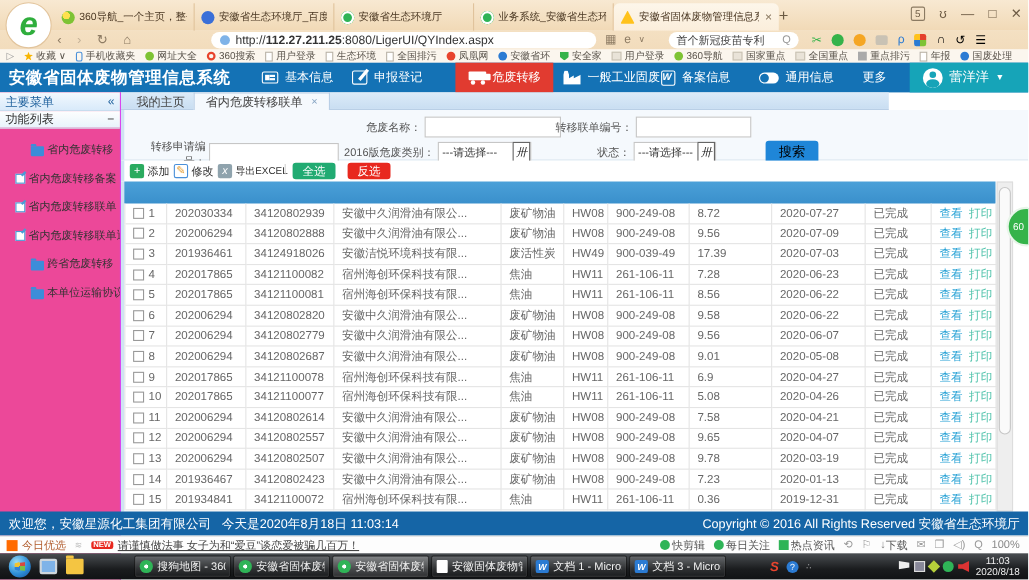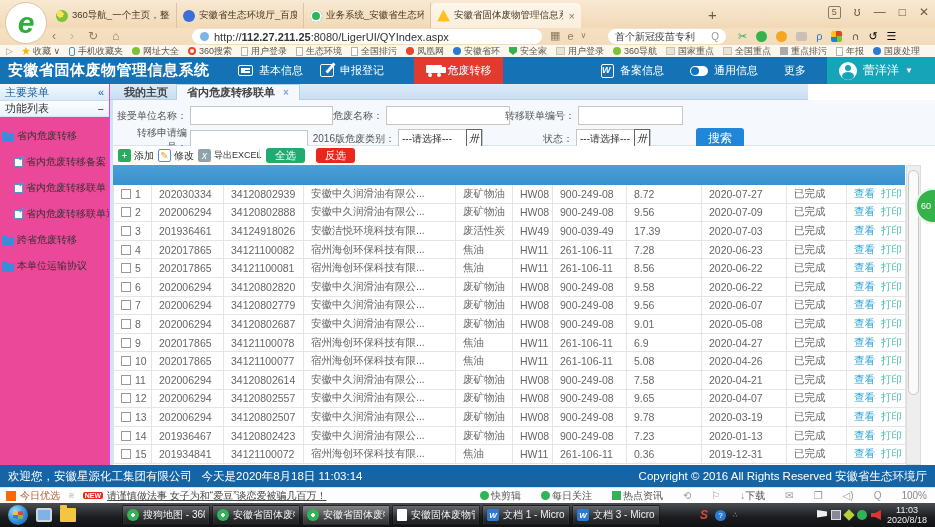--- a/index.html
+++ b/index.html
@@ -71,48 +71,48 @@
 .nico-factory{width:16px;height:13px;background:#fff;clip-path:polygon(0 100%,0 30%,8% 0,25% 0,33% 30%,33% 55%,60% 35%,60% 55%,100% 30%,100% 100%);}
 .nico-docw{width:13px;height:14px;border:1px solid #fff;border-radius:2px;font-size:9px;font-weight:bold;display:flex;align-items:center;justify-content:center;}
 .nico-toggle{width:18px;height:10px;border-radius:5px;background:#fff;position:relative;}
 .nico-toggle:before{content:"";position:absolute;left:1px;top:1px;width:8px;height:8px;border-radius:50%;background:#1472b5;}
 
 #sidebar{position:absolute;left:0;top:84px;width:110px;height:477px;background:#ec4899;border-right:1px solid #d946ef;}
 #sbh{height:17px;background:linear-gradient(#f3f9fe,#d8eafa);border-bottom:1px solid #c8dcee;color:#1b5e9b;display:flex;align-items:center;justify-content:space-between;padding:0 5px;font-size:11px;}
 #sbh2{height:16px;background:linear-gradient(#fdfefe,#e8f3fb);border-bottom:1px solid #d5e5f2;color:#333;display:flex;align-items:center;justify-content:space-between;padding:0 5px;font-size:11px;}
 #tree{padding-top:6px;}
 .titem{height:26px;display:flex;align-items:center;gap:3px;font-size:10px;color:#333;overflow:hidden;white-space:nowrap;}
-.titem.folder{padding-left:2px;}
+.titem.folder{padding-left:28px;}
 .titem.leaf{padding-left:14px;}
 .ticn{flex:none;display:inline-block;}
 .folder .ticn{width:12px;height:9px;background:#3c8dd9;border-radius:1px;position:relative;margin-top:2px;}
 .folder .ticn:before{content:"";position:absolute;left:0;top:-2px;width:5px;height:2px;background:#3c8dd9;border-radius:1px 1px 0 0;}
 .leaf .ticn{width:9px;height:9px;border:1px solid #4a9bd5;background:#fff;position:relative;}
 .leaf .ticn:before{content:"";position:absolute;right:-2px;top:-2px;width:5px;height:2px;background:#4a9bd5;transform:rotate(-45deg);}
 
-#ctabs{position:absolute;left:110px;top:84px;width:698px;height:16px;background:linear-gradient(#dcebf8,#c9def2);border-bottom:1px solid #b9cfe6;font-weight:bold;}
+#ctabs{position:absolute;left:110px;top:84px;width:698px;height:16px;background:linear-gradient(#dcebf8,#c9def2);border-bottom:1px solid #b9cfe6;}
 .ctab{position:absolute;top:0;height:16px;display:flex;align-items:center;padding:0 10px;font-size:11px;color:#444;}
 #ctab1{left:4px;}
 #ctab2{left:66px;background:#f5f9fd;border:1px solid #b9cfe6;border-bottom:none;gap:8px;}
 #ctab2 .tclose{color:#88a6c4;font-size:10px;}
 
 #searchp{position:absolute;left:110px;top:100px;width:825px;height:46px;background:#f5f9fd;border-left:3px solid #cfe3f3;border-bottom:1px solid #d8e4ee;}
 .sf{position:absolute;height:19px;display:flex;align-items:center;font-size:10px;}
 .sf label{color:#555;}
 .sinput{background:#fff;border:1px solid #c6c6c6;height:19px;}
 .ssel{background:#fff;border:1px solid #c6c6c6;height:19px;position:relative;display:flex;align-items:center;padding-left:3px;color:#333;}
 .ssel .sarr{position:absolute;right:0px;top:-1px;width:16px;height:19px;border:1px solid #666;background:#fff;font-size:10px;display:flex;align-items:center;justify-content:center;color:#222;}
 .ssel .sarr:before{content:"卅";}
 #sf1{left:0px;top:6px;}#sf1 label{width:74px;text-align:right;}#sf1 .sinput{width:143px;margin-left:3px;}
 #sf2{left:176px;top:6px;}#sf2 label{width:94px;text-align:right;}#sf2 .sinput{width:124px;margin-left:3px;}
 #sf3{left:362px;top:6px;}#sf3 label{width:100px;text-align:right;}#sf3 .sinput{width:105px;margin-left:3px;}
 #sf4{left:0px;top:30px;}#sf4 label{width:74px;text-align:right;padding-left:18px;}#sf4 .sinput{width:118px;margin-left:3px;}
 #sf5{left:170px;top:29px;}#sf5 label{width:112px;text-align:right;}#sf5 .ssel{width:85px;margin-left:3px;}
 #sf6{left:366px;top:29px;}#sf6 label{width:94px;text-align:right;}#sf6 .ssel{width:75px;margin-left:3px;}
-#searchbtn{position:absolute;left:583px;top:28px;width:48px;height:21px;background:#1f86d8;color:#ffffff;border:none;border-radius:3px;font-size:12px;display:flex;align-items:center;justify-content:center;}
+#searchbtn{position:absolute;left:583px;top:28px;width:48px;height:21px;background:#1f86d8;color:#000000;border:none;border-radius:3px;font-size:12px;display:flex;align-items:center;justify-content:center;}
 
 #toolbar{position:absolute;left:110px;top:146px;width:825px;height:19px;background:#fff;border-left:3px solid #cfe3f3;display:flex;align-items:center;padding-left:5px;gap:4px;font-size:10px;color:#333;}
 .tbico{width:13px;height:13px;display:inline-flex;align-items:center;justify-content:center;font-size:10px;color:#fff;border-radius:2px;}
 .tbico.add{background:#2aab5f;}
 .tbico.edit{background:#fff;border:1px solid #4a90d9;color:#e8a33d;}
 .tbico.exc{background:#8fa3ad;}
 .tbsep{color:#ccc;position:absolute;left:145px;top:2px;}
 .tbtn{width:39px;height:15px;border-radius:3px;color:#fff;display:flex;align-items:center;justify-content:center;font-size:10.5px;position:absolute;top:2px;}
 .tbtn.green{background:#21ab72;left:153px;}
 .tbtn.red{background:#e8281e;left:203px;}
@@ -134,21 +134,21 @@
 #floatbadge{position:absolute;left:915px;top:188px;width:36px;height:36px;border-radius:50%;background:#35b34a;border:2px solid #e8f5e9;color:#fff;font-size:9px;display:flex;align-items:center;padding-left:4px;}
 
 #footer{position:absolute;left:0;top:465px;width:935px;height:22px;background:#1565a6;color:#fff;display:flex;align-items:center;justify-content:space-between;padding:0 8px;font-size:11.5px;}
 
 #notify{position:absolute;left:0;top:487px;width:935px;height:16px;background:#fdfdfd;border-top:1px solid #e0e0e0;display:flex;align-items:center;font-size:10px;color:#555;}
 #notify .ngrid{width:10px;height:10px;margin-left:6px;background:#ff6a00;clip-path:polygon(0 0,45% 0,45% 45%,0 45%,0 0),polygon(55% 0,100% 0,100% 45%,55% 45%);}
 #notify .nlabel{color:#b05a2a;margin-left:4px;}
 #notify .nsep{color:#bbb;margin:0 8px;font-size:8px;}
 #notify .new{background:#e8281e;color:#fff;font-size:7px;padding:0 2px;border-radius:2px;margin-right:4px;font-weight:bold;}
 #notify .headline{text-decoration:underline;color:#444;}
-#nright{margin-left:auto;display:flex;align-items:center;gap:20px;padding-right:8px;color:#888;}
+#nright{margin-left:auto;display:flex;align-items:center;gap:8px;padding-right:8px;color:#888;}
 #nright .gdot{width:9px;height:9px;border-radius:50%;background:#2fb457;display:inline-block;margin-right:2px;}
 #nright .gsq{width:9px;height:9px;background:#2fb457;display:inline-block;margin-right:2px;}
 #nright .nitem{display:inline-flex;align-items:center;color:#555;}
 #nright i{font-style:normal;font-size:10px;color:#999;}
 
 #taskbar{position:absolute;left:0;top:503px;width:935px;height:24px;background:linear-gradient(#4a4e52,#1a1c1e 60%,#101214);display:flex;align-items:center;}
 #orb{width:20px;height:20px;border-radius:50%;background:radial-gradient(circle at 35% 30%,#9adbf5,#2e8fd8 55%,#15539e);margin-left:8px;position:relative;flex:none;}
 #orb:before{content:"";position:absolute;left:5px;top:6px;width:10px;height:8px;background:conic-gradient(#e43f2c 0 25%,#7ec334 0 50%,#2b7bd3 0 75%,#ffc21c 0);clip-path:polygon(0 15%,45% 0,45% 100%,0 85%,0 15%,100% 0,100% 100%,0 85%);opacity:.9;}
 .qicon{width:16px;height:14px;margin-left:8px;flex:none;}
 .qicon.mon{border:2px solid #cfd6dc;border-radius:2px;background:#7fb3e8;}
@@ -189,20 +189,25 @@
           <span class="btxt">360导航_一个主页，整个世界</span>
 
         </div>
 
         <div class="btab">
           <i class="ticon tbaidu"></i>
           <span class="btxt">安徽省生态环境厅_百度搜索</span>
 
         </div>
 
+        <div class="btab">
+          <i class="ticon tgreen"></i>
+          <span class="btxt">安徽省生态环境厅</span>
+
+        </div>
 
         <div class="btab">
           <i class="ticon tgreen"></i>
           <span class="btxt">业务系统_安徽省生态环境厅</span>
 
         </div>
 
         <div class="btab active">
           <i class="ticon twarn"></i>
           <span class="btxt">安徽省固体废物管理信息系统</span>
@@ -350,20 +355,24 @@
         <span>基本信息</span>
       </div>
     <div class="nav" id="nv2">
         <i class="nico nico-pen"></i>
         <span>申报登记</span>
       </div>
     <div class="nav" id="nv3">
         <i class="nico nico-truck"></i>
         <span>危废转移</span>
       </div>
+    <div class="nav" id="nv4">
+        <i class="nico nico-factory"></i>
+        <span>一般工业固废</span>
+      </div>
     <div class="nav" id="nv5">
         <i class="nico nico-docw">W</i>
         <span>备案信息</span>
       </div>
     <div class="nav" id="nv6">
         <i class="nico nico-toggle"></i>
         <span>通用信息</span>
       </div>
     <div class="nav" id="nv7">
         <span>更多</span>
@@ -424,24 +433,20 @@
       </div>
     <div class="ctab" id="ctab2">
       <span>省内危废转移联单</span>
       <span class="tclose">×</span>
     </div>
   </div>
 
   <div style="position:absolute;left:110px;top:100px;width:3px;height:365px;background:#cfe3f3;"></div>
 
   <div id="searchp">
-    <div class="sf" id="sf1">
-        <label>接受单位名称：</label>
-        <input class="sinput" style="">
-      </div>
     <div class="sf" id="sf2">
         <label>危废名称：</label>
         <input class="sinput" style="">
       </div>
     <div class="sf" id="sf3">
         <label>转移联单编号：</label>
         <input class="sinput" style="">
       </div>
     <div class="sf" id="sf4">
         <label>转移申请编号：</label>

